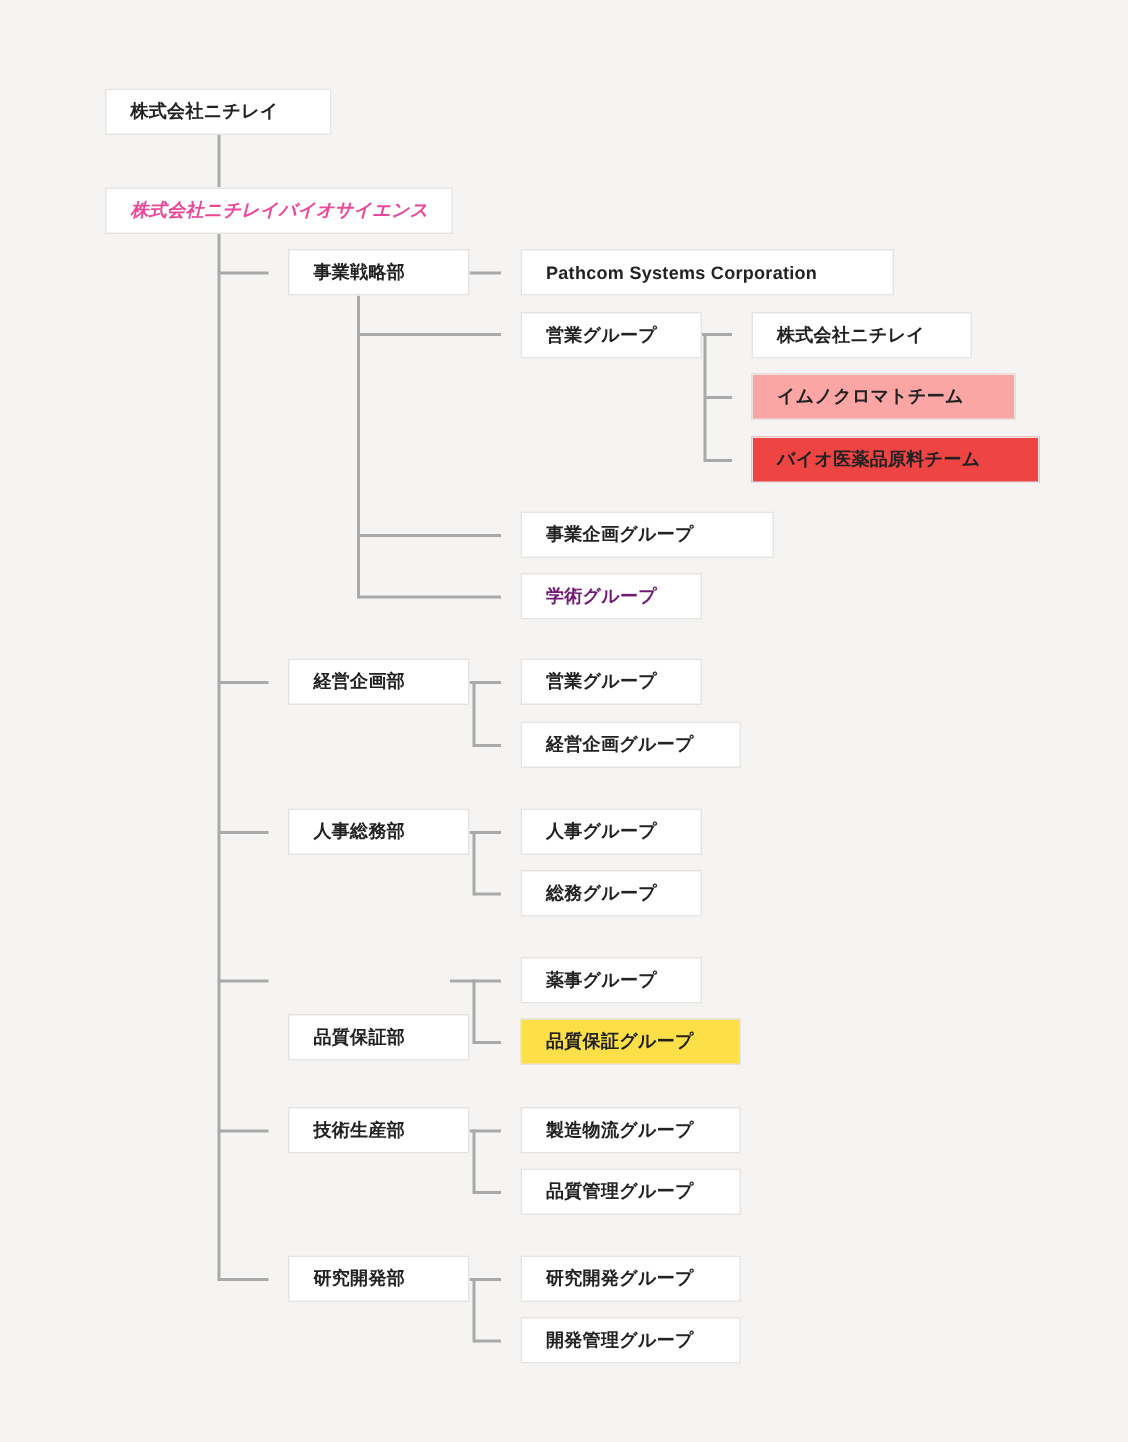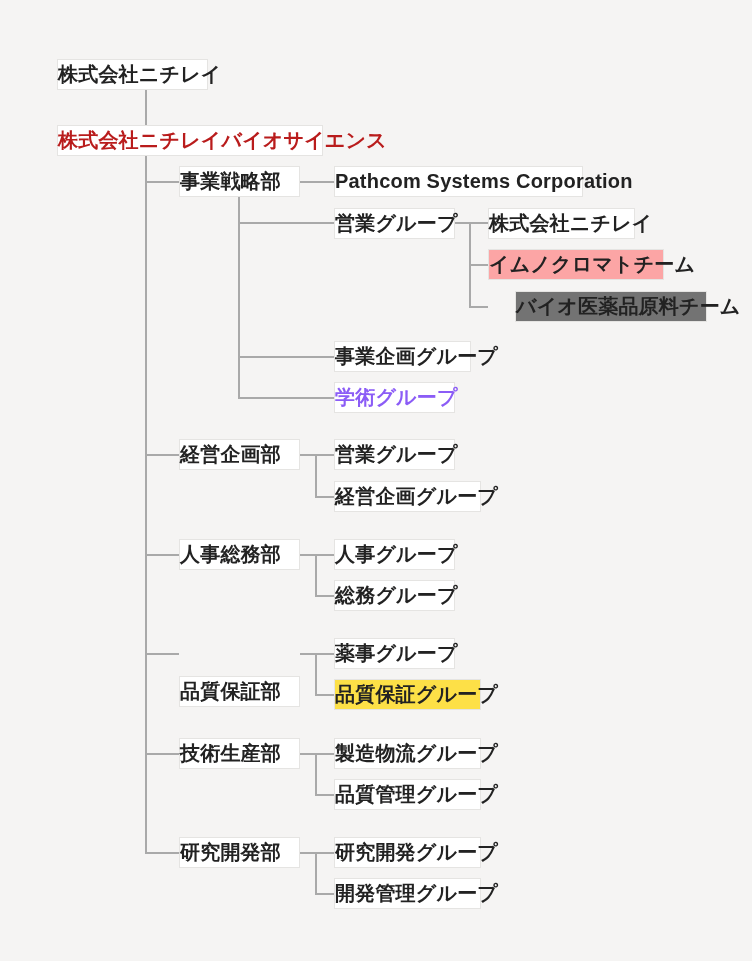--- a/index.html
+++ b/index.html
@@ -19,25 +19,27 @@
     overflow: hidden;
   }
   .node {
     position: absolute;
     height: 31px;
     box-sizing: border-box;
     background: #ffffff;
     border: 1px solid #e5e4e2;
     display: flex;
     align-items: center;
-    font-size: 20px;
+    padding-left: 16px;
+    font-size: 12px;
     font-weight: 700;
     color: #222222;
     white-space: nowrap;
     letter-spacing: 0.2px;
+    margin-left: 13px;
   }
   .seg {
     position: absolute;
     background: #a9a9a9;
   }
 </style>
 </head>
 <body>
 
 <div class="canvas" style="background: rgb(245, 244, 243);">
@@ -67,29 +69,29 @@
     <div class="seg" style="left: 316px; top: 496px; width: 18px; height: 2px; background: rgb(169, 169, 169);"></div>
     <div class="seg" style="left: 300px; top: 554px; width: 34px; height: 2px; background: rgb(169, 169, 169);"></div>
     <div class="seg" style="left: 316px; top: 595px; width: 18px; height: 2px; background: rgb(169, 169, 169);"></div>
     <div class="seg" style="left: 300px; top: 653px; width: 34px; height: 2px; background: rgb(169, 169, 169);"></div>
     <div class="seg" style="left: 316px; top: 694px; width: 18px; height: 2px; background: rgb(169, 169, 169);"></div>
     <div class="seg" style="left: 300px; top: 753px; width: 34px; height: 2px; background: rgb(169, 169, 169);"></div>
     <div class="seg" style="left: 316px; top: 794px; width: 18px; height: 2px; background: rgb(169, 169, 169);"></div>
     <div class="seg" style="left: 300px; top: 852px; width: 34px; height: 2px; background: rgb(169, 169, 169);"></div>
     <div class="seg" style="left: 316px; top: 893px; width: 18px; height: 2px; background: rgb(169, 169, 169);"></div>
     <div class="node" style="left: 57px; top: 59px; width: 151px; background: rgb(255, 255, 255); border-color: rgb(229, 228, 226); color: rgb(34, 34, 34);">株式会社ニチレイ</div>
-    <div class="node" style="left: 57px; top: 125px; width: 266px; background: rgb(255, 255, 255); border-color: rgb(229, 228, 226); color: #b91c1c;">株式会社ニチレイバイオサイエンス</div>
+    <div class="node" style="left: 57px; top: 125px; width: 232px; background: rgb(255, 255, 255); border-color: rgb(229, 228, 226); color: #ec4899; font-style: italic;">株式会社ニチレイバイオサイエンス</div>
     <div class="node" style="left: 179px; top: 166px; width: 121px; background: rgb(255, 255, 255); border-color: rgb(229, 228, 226); color: rgb(34, 34, 34);">事業戦略部</div>
     <div class="node" style="left: 334px; top: 166px; width: 249px; background: rgb(255, 255, 255); border-color: rgb(229, 228, 226); color: rgb(34, 34, 34);">Pathcom Systems Corporation</div>
     <div class="node" style="left: 334px; top: 208px; width: 121px; background: rgb(255, 255, 255); border-color: rgb(229, 228, 226); color: rgb(34, 34, 34);">営業グループ</div>
     <div class="node" style="left: 488px; top: 208px; width: 147px; background: rgb(255, 255, 255); border-color: rgb(229, 228, 226); color: rgb(34, 34, 34);">株式会社ニチレイ</div>
     <div class="node" style="left: 488px; top: 249px; width: 176px; background: #fca5a5; border-color: rgb(229, 228, 226); color: rgb(34, 34, 34);">イムノクロマトチーム</div>
-    <div class="node" style="left: 515px; top: 291px; width: 192px; background: #737373; border-color: rgb(229, 228, 226); color: rgb(34, 34, 34);">バイオ医薬品原料チーム</div>
-    <div class="node" style="left: 334px; top: 341px; width: 137px; background: rgb(255, 255, 255); border-color: rgb(229, 228, 226); color: rgb(34, 34, 34);">事業企画グループ</div>
-    <div class="node" style="left: 334px; top: 382px; width: 121px; background: rgb(255, 255, 255); border-color: rgb(229, 228, 226); color: #8b5cf6;">学術グループ</div>
+    <div class="node" style="left: 488px; top: 291px; width: 192px; background: #ef4444; border-color: rgb(229, 228, 226); color: rgb(34, 34, 34);">バイオ医薬品原料チーム</div>
+    <div class="node" style="left: 334px; top: 341px; width: 169px; background: rgb(255, 255, 255); border-color: rgb(229, 228, 226); color: rgb(34, 34, 34);">事業企画グループ</div>
+    <div class="node" style="left: 334px; top: 382px; width: 121px; background: rgb(255, 255, 255); border-color: rgb(229, 228, 226); color: #701a75;">学術グループ</div>
     <div class="node" style="left: 179px; top: 439px; width: 121px; background: rgb(255, 255, 255); border-color: rgb(229, 228, 226); color: rgb(34, 34, 34);">経営企画部</div>
     <div class="node" style="left: 334px; top: 439px; width: 121px; background: rgb(255, 255, 255); border-color: rgb(229, 228, 226); color: rgb(34, 34, 34);">営業グループ</div>
     <div class="node" style="left: 334px; top: 481px; width: 147px; background: rgb(255, 255, 255); border-color: rgb(229, 228, 226); color: rgb(34, 34, 34);">経営企画グループ</div>
     <div class="node" style="left: 179px; top: 539px; width: 121px; background: rgb(255, 255, 255); border-color: rgb(229, 228, 226); color: rgb(34, 34, 34);">人事総務部</div>
     <div class="node" style="left: 334px; top: 539px; width: 121px; background: rgb(255, 255, 255); border-color: rgb(229, 228, 226); color: rgb(34, 34, 34);">人事グループ</div>
     <div class="node" style="left: 334px; top: 580px; width: 121px; background: rgb(255, 255, 255); border-color: rgb(229, 228, 226); color: rgb(34, 34, 34);">総務グループ</div>
     <div class="node" style="left: 179px; top: 676px; width: 121px; background: rgb(255, 255, 255); border-color: rgb(229, 228, 226); color: rgb(34, 34, 34);">品質保証部</div>
     <div class="node" style="left: 334px; top: 638px; width: 121px; background: rgb(255, 255, 255); border-color: rgb(229, 228, 226); color: rgb(34, 34, 34);">薬事グループ</div>
     <div class="node" style="left: 334px; top: 679px; width: 147px; background: #fde047; border-color: rgb(229, 228, 226); color: rgb(34, 34, 34);">品質保証グループ</div>
     <div class="node" style="left: 179px; top: 738px; width: 121px; background: rgb(255, 255, 255); border-color: rgb(229, 228, 226); color: rgb(34, 34, 34);">技術生産部</div>

